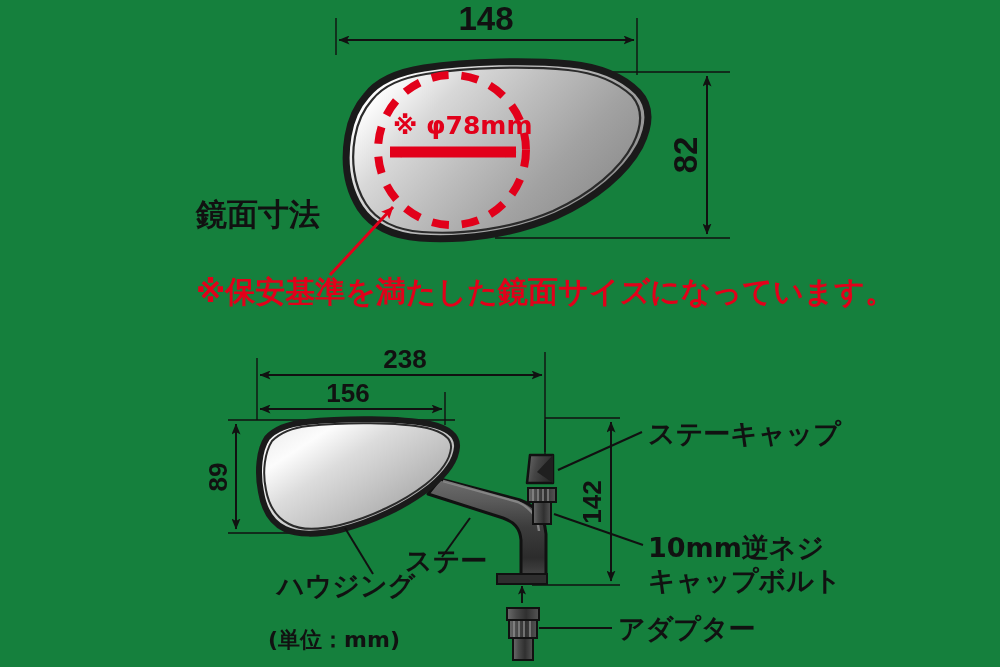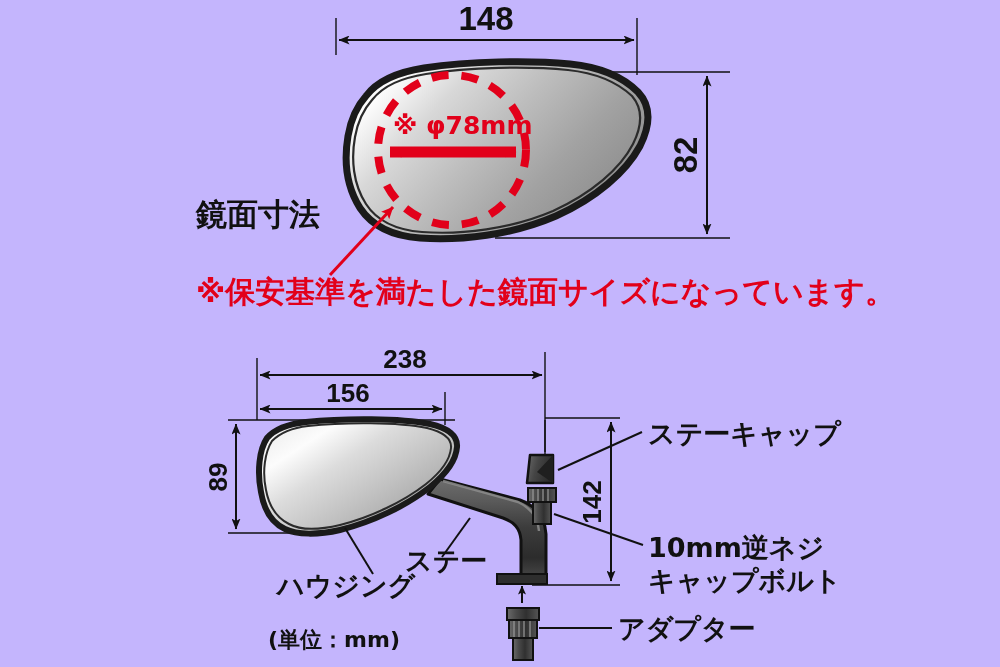--- a/index.html
+++ b/index.html
@@ -8,21 +8,21 @@
     padding: 0;
     background: #ffffff;
   }
   body {
     font-family: "Liberation Sans", "DejaVu Sans", sans-serif;
   }
   #root {
     position: relative;
     width: 1000px;
     height: 667px;
-    background: #c4b5fd;
+    background: #15803d;
     overflow: hidden;
   }
   #diagram-svg {
     position: absolute;
     left: 0;
     top: 0;
     width: 1000px;
     height: 667px;
   }
   .dim-text {

